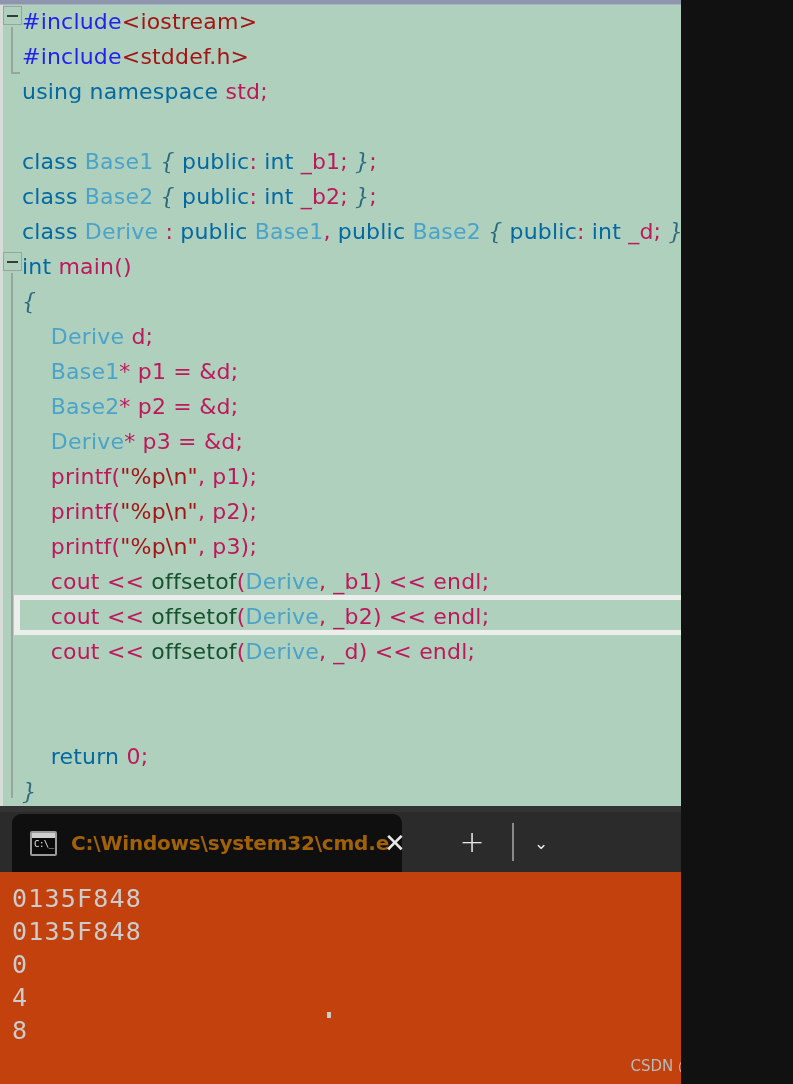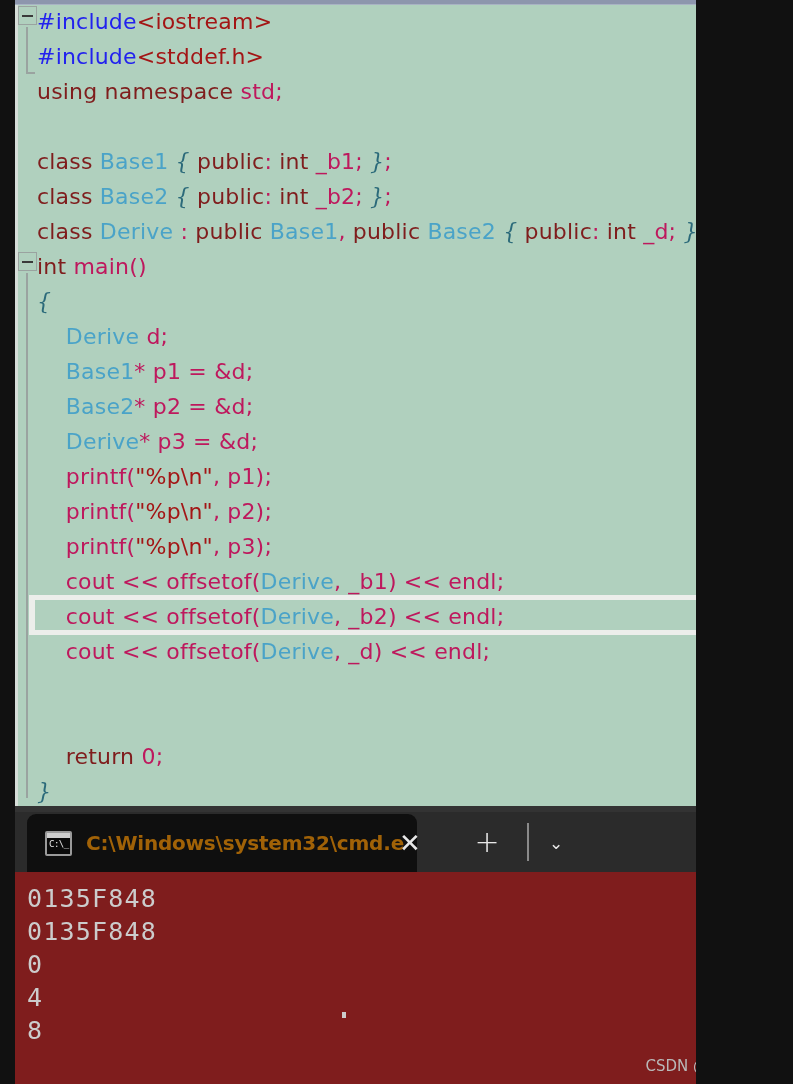--- a/index.html
+++ b/index.html
@@ -9,21 +9,20 @@
     overflow: hidden;
     background: #111111;
     font-family: "Liberation Sans", sans-serif;
   }
 
   #app {
     position: relative;
     width: 681px;
     height: 1084px;
     overflow: hidden;
-    margin-left: 15px;
   }
 
   
   #editor {
     position: absolute;
     left: 0; top: 0;
     width: 793px;
     height: 806px;
     background: #b0d0be;
     overflow: hidden;
@@ -92,25 +91,25 @@
   .line {
     position: absolute;
     left: 0;
     height: 35px;
     line-height: 35px;
     white-space: pre;
     color: #111111;
   }
 
   
-  .kw   { color: #7f1d1d; }       
+  .kw   { color: #0369a1; }       
   .pp   { color: #2222ee; }       
   .str  { color: #a31515; }       
   .typ  { color: #4aa3c8; }       
-  .mac  { color: #be185d; }       
+  .mac  { color: #14532d; }       
   .plain{ color: #be185d; }
   .brace{ color: #2b6a7a; font-family: "DejaVu Serif", serif; font-style: italic; }
 
   
   .hl-box {
     position: absolute;
     left: 14px;
     height: 40px;
     width: 800px;
     border: 5px solid #eceeeb;
@@ -224,21 +223,21 @@
     line-height: 34px;
     text-align: center;
     font-family: "DejaVu Sans", sans-serif;
   }
 
   .term-body {
     position: absolute;
     left: 0; top: 66px;
     width: 793px;
     height: 212px;
-    background: #7f1d1d;
+    background: #c2410c;
     padding: 10px 0 0 12px;
   }
   .term-line {
     font-family: "DejaVu Sans Mono", monospace;
     font-size: 25px;
     line-height: 33px;
     color: #cccccc;
     letter-spacing: 1.2px;
     white-space: pre;
   }

